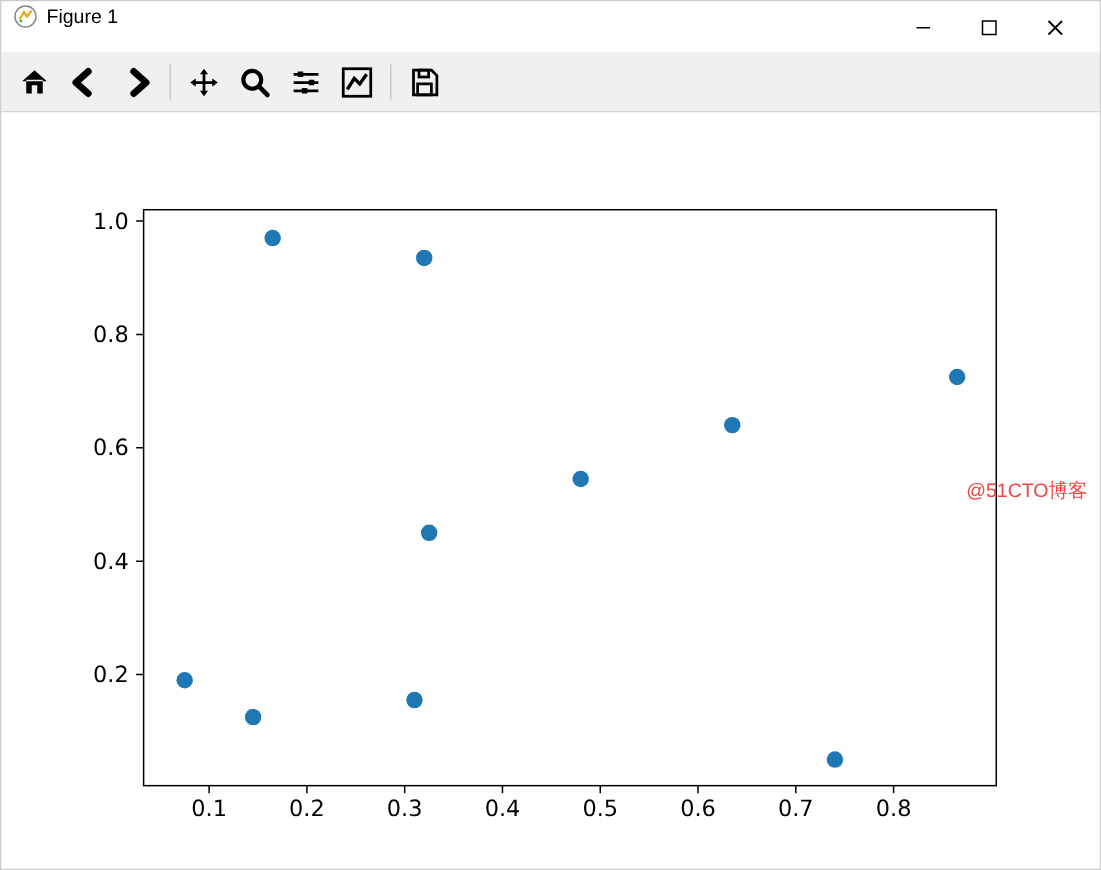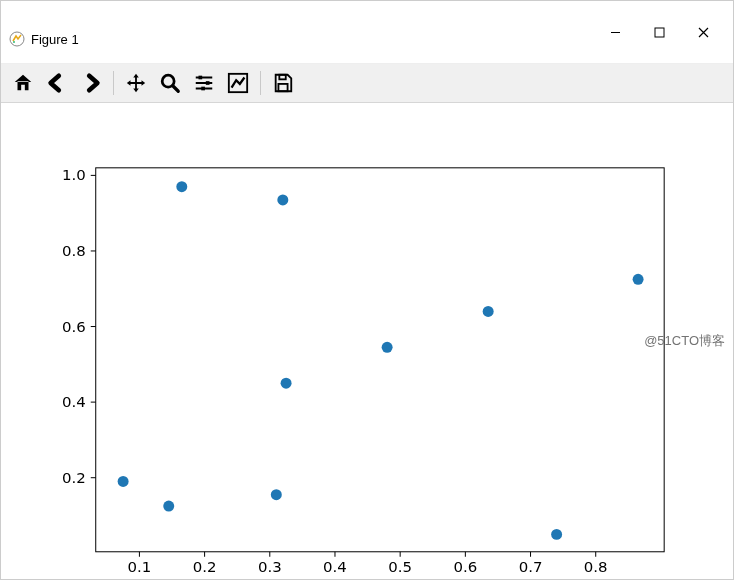--- a/index.html
+++ b/index.html
@@ -1,31 +1,31 @@
 <!DOCTYPE html>
 <html><head>
 <meta charset="utf-8">
 <style>
   html,body{margin:0;padding:0;font-family:"Segoe UI",Arial,sans-serif;font-size:13px;color:#000;background:#fff}
   .window{width:734px;height:580px;box-sizing:border-box;border:1px solid #ccc;display:flex;flex-direction:column;background:#fff;position:relative}
-  .titlebar{height:30px;display:flex;align-items:flex-end;padding:16px 8px;background:#fff;border-bottom:1px solid #eee}
+  .titlebar{height:30px;display:flex;align-items:flex-start;padding:2px 8px;background:#fff;border-bottom:1px solid #eee}
   .titlebar .app-icon{width:16px;height:16px;margin-right:6px}
   .titlebar .title{flex:0 0 auto}
   .titlebar .spacer{flex:1}
   .winbtn{width:44px;height:30px;display:flex;align-items:center;justify-content:center}
   .winbtn svg{width:11px;height:11px}
   .toolbar{height:38px;background:#f0f0f0;border-bottom:1px solid #d6d6d6;display:flex;align-items:center;padding:0 6px;gap:2px}
   .tbtn{width:32px;height:32px;display:flex;align-items:center;justify-content:center;border-radius:3px}
   .tsep{width:1px;height:24px;background:#c9c9c9;margin:0 4px}
   .plot-area{flex:1;position:relative;background:#fff}
   svg.chart{position:absolute;inset:0}
   .tick-label{font-family:"DejaVu Sans","Segoe UI",Arial;font-size:15px;fill:#000}
   .axis-line{stroke:#000;stroke-width:1;fill:none}
   .pt{fill:#1f77b4}
-  .watermark{position:absolute;right:8px;bottom:50%;transform:translateY(50%);color:#737373;font-size:13px;pointer-events:none;font-family:Arial,"Microsoft YaHei",sans-serif}
+  .watermark{position:absolute;right:8px;bottom:50%;transform:translateY(50%);color:#ef4444;font-size:13px;pointer-events:none;font-family:Arial,"Microsoft YaHei",sans-serif}
 </style>
 </head>
 <body>
 
 <div class="window">
 
   <div class="titlebar">
     <span class="app-icon">
       <svg viewBox="0 0 16 16">
           <circle cx="8" cy="8" r="7" fill="#fff" stroke="#888"></circle>

